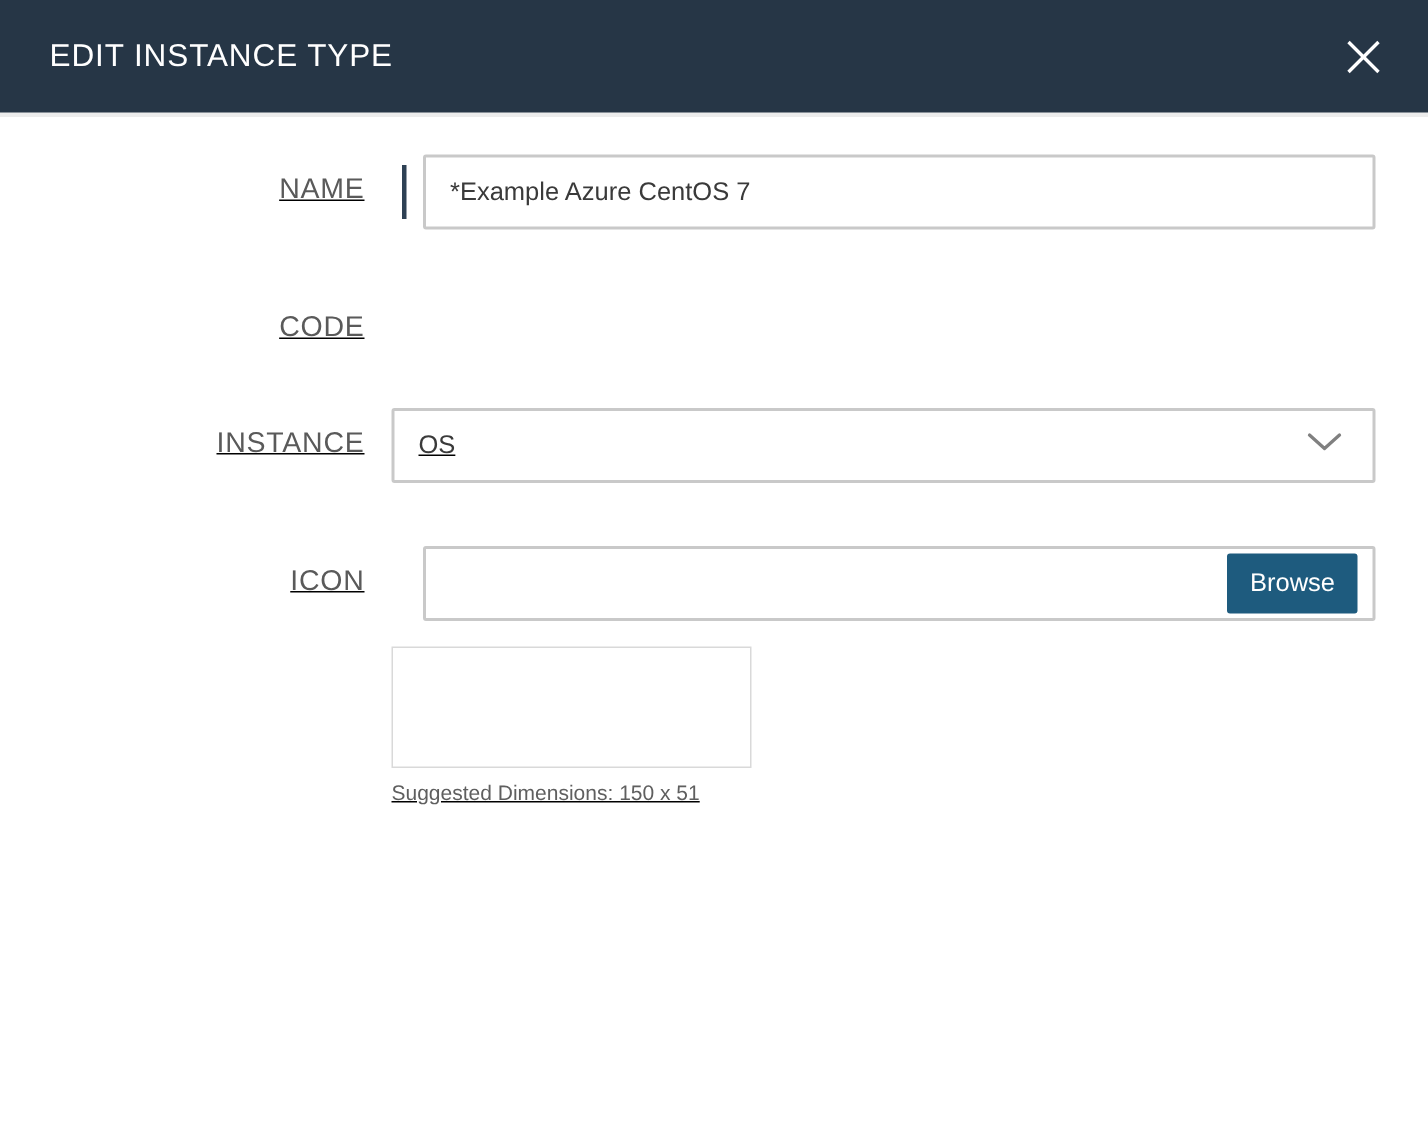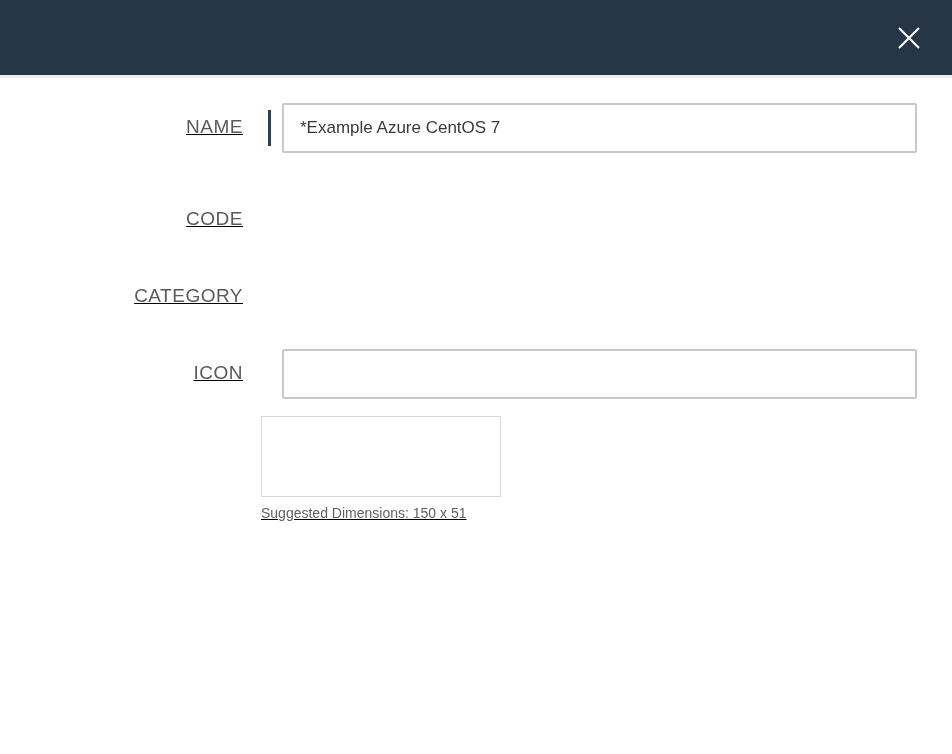--- a/index.html
+++ b/index.html
@@ -144,20 +144,21 @@
   .suggested-text {
     margin-top: 8px;
     font-size: 14px;
     color: #5f5f5f;
   }
 </style>
 </head>
 <body>
 
 <div class="modal-header">
+  <span class="modal-title">EDIT INSTANCE TYPE</span>
   <button class="close-button">
     <span>
       <svg width="26" height="26" viewBox="0 0 26 26">
         <line x1="3" y1="3" x2="23" y2="23" stroke="#ffffff" stroke-width="2.2"></line>
         <line x1="23" y1="3" x2="3" y2="23" stroke="#ffffff" stroke-width="2.2"></line>
       </svg>
     </span>
   </button>
 </div>
 
@@ -172,27 +173,38 @@
       </div>
     </div>
   </div>
 
   <div class="form-row">
     <div class="field-label">CODE</div>
   </div>
 
 
   <div class="form-row">
-    <div class="field-label">CATEGORY</div>
+    <div class="field-label">INSTANCE</div>
+    <div class="field-col">
+      <div class="select-box">
+        <span class="select-value">OS</span>
+        <span class="select-chevron">
+          <svg width="24" height="14" viewBox="0 0 24 14">
+            <polyline points="2,2 12,11 22,2" fill="none" stroke="#808080" stroke-width="2.2" stroke-linecap="round" stroke-linejoin="round"></polyline>
+          </svg>
+        </span>
+      </div>
+    </div>
   </div>
 
   <div class="form-row">
     <div class="field-label">ICON</div>
     <div class="field-col">
       <div class="input-wrap">
         <input type="text" class="text-input" style="padding-right: 110px;" value="">
+        <button class="browse-button">Browse</button>
       </div>
       <div class="icon-preview"></div>
       <div class="suggested-text">Suggested Dimensions: 150 x 51</div>
     </div>
   </div>
 
 </div>
 
 </body></html>

